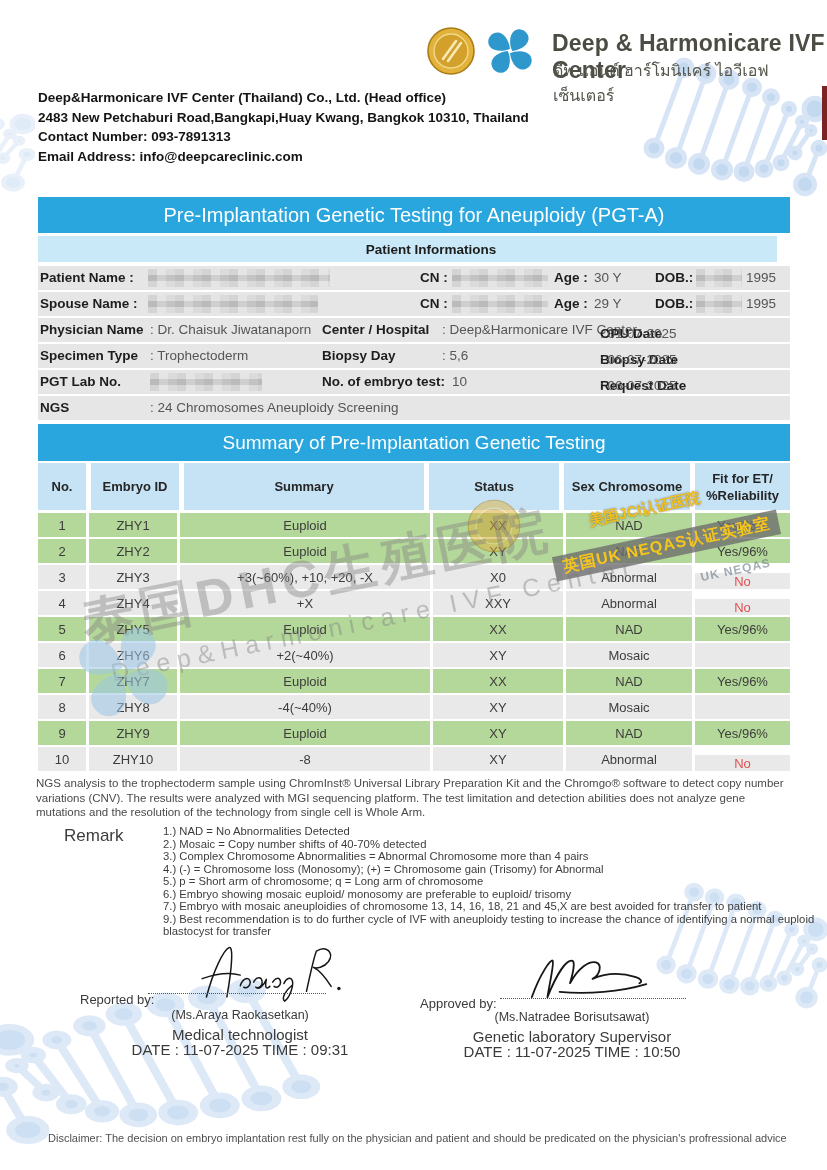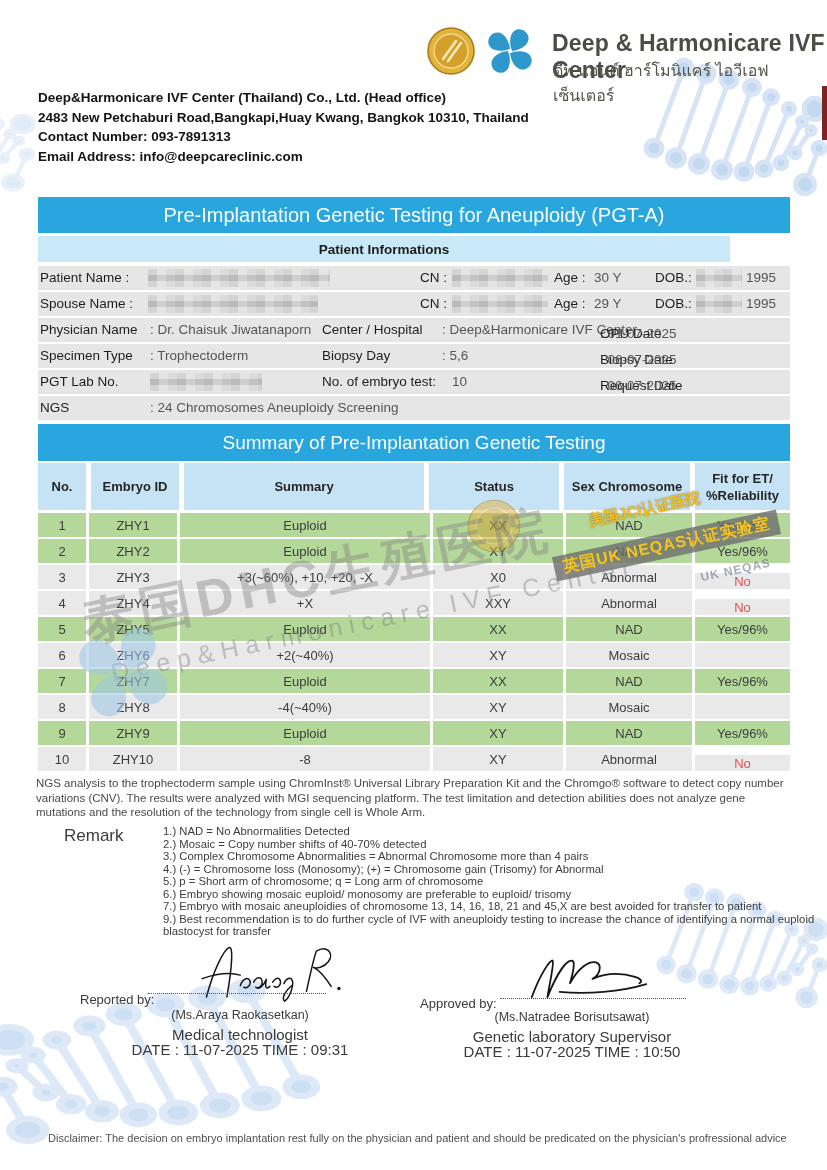--- a/index.html
+++ b/index.html
@@ -10,28 +10,28 @@
 
   
   .brand{position:absolute;left:552px;top:30px;font-size:23px;font-weight:700;color:#4c4c44;letter-spacing:.2px;}
   .brand-thai{position:absolute;left:553px;top:58px;font-size:16px;color:#55554b;}
   .addr{position:absolute;left:38px;top:88px;font-size:13.5px;font-weight:600;color:#141414;line-height:19.5px;}
 
   
   .title-bar{position:absolute;left:38px;top:197px;width:752px;height:36px;background:#29a6dd;
              display:flex;align-items:center;justify-content:center;color:#fff;font-size:20px;font-weight:500;}
   .pinfo-bar{position:absolute;left:38px;top:236px;width:692px;height:26px;background:#c9e8f8;
-             display:flex;align-items:center;justify-content:center;color:#1d1d1d;font-size:13.5px;font-weight:700;}
+             display:flex;align-items:center;justify-content:center;color:#1d1d1d;font-size:13.5px;font-weight:700;padding-left:47px;}
   .summary-bar{position:absolute;left:38px;top:424px;width:752px;height:37px;background:#29a6dd;
              display:flex;align-items:center;justify-content:center;color:#fff;font-size:19px;font-weight:500;}
 
   
   .info-row{position:absolute;left:38px;width:752px;height:24px;background:#e6e6e6;font-size:13.5px;color:#555;}
   .info-row span{position:absolute;top:4px;white-space:nowrap;}
-  .lbl{font-weight:400;color:#1d1d1d;}
+  .lbl{font-weight:700;color:#1d1d1d;}
   .redacted{position:absolute;top:3px;height:18px;border-radius:1px;
     background:
       repeating-linear-gradient(0deg, rgba(255,255,255,.25) 0 6px, rgba(0,0,0,.06) 6px 12px),
       repeating-linear-gradient(90deg,#c6c6c6 0 9px,#dcdcdc 9px 18px,#cfcfcf 18px 27px);}
   .col3{position:absolute;right:2px;top:4px;width:188px;display:flex;justify-content:space-between;white-space:nowrap;}
 
   
   .sum-table{position:absolute;left:38px;top:463px;width:752px;}
   .sum-grid{display:grid;grid-template-columns:48px 88px 1fr 130px 126px 95px;gap:5px;}
   .sum-head{height:47px;}

